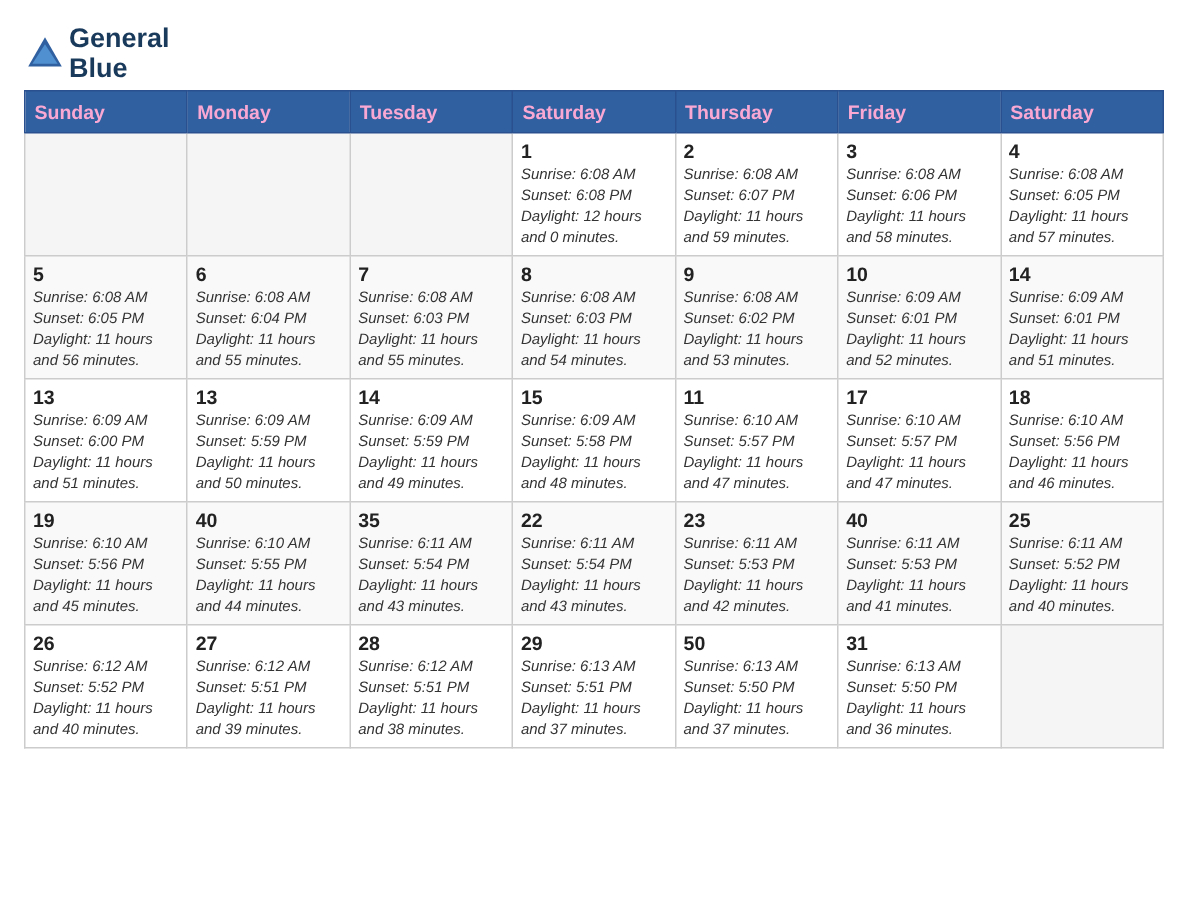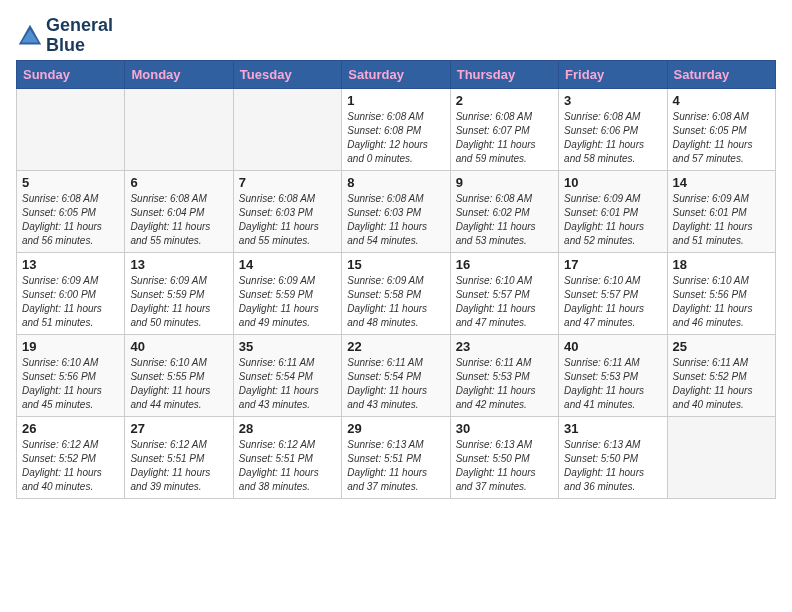--- a/index.html
+++ b/index.html
@@ -219,21 +219,21 @@
 and 49 minutes.</div>
         </td>
         <td>
           <div class="day-number">15</div>
           <div class="day-info" style="white-space: pre-line;">Sunrise: 6:09 AM
 Sunset: 5:58 PM
 Daylight: 11 hours
 and 48 minutes.</div>
         </td>
         <td>
-          <div class="day-number">16</div>
+          <div class="day-number">11</div>
           <div class="day-info" style="white-space: pre-line;">Sunrise: 6:10 AM
 Sunset: 5:57 PM
 Daylight: 11 hours
 and 47 minutes.</div>
         </td>
         <td>
           <div class="day-number">17</div>
           <div class="day-info" style="white-space: pre-line;">Sunrise: 6:10 AM
 Sunset: 5:57 PM
 Daylight: 11 hours
@@ -321,21 +321,21 @@
 and 38 minutes.</div>
         </td>
         <td>
           <div class="day-number">29</div>
           <div class="day-info" style="white-space: pre-line;">Sunrise: 6:13 AM
 Sunset: 5:51 PM
 Daylight: 11 hours
 and 37 minutes.</div>
         </td>
         <td>
-          <div class="day-number">30</div>
+          <div class="day-number">50</div>
           <div class="day-info" style="white-space: pre-line;">Sunrise: 6:13 AM
 Sunset: 5:50 PM
 Daylight: 11 hours
 and 37 minutes.</div>
         </td>
         <td>
           <div class="day-number">31</div>
           <div class="day-info" style="white-space: pre-line;">Sunrise: 6:13 AM
 Sunset: 5:50 PM
 Daylight: 11 hours

